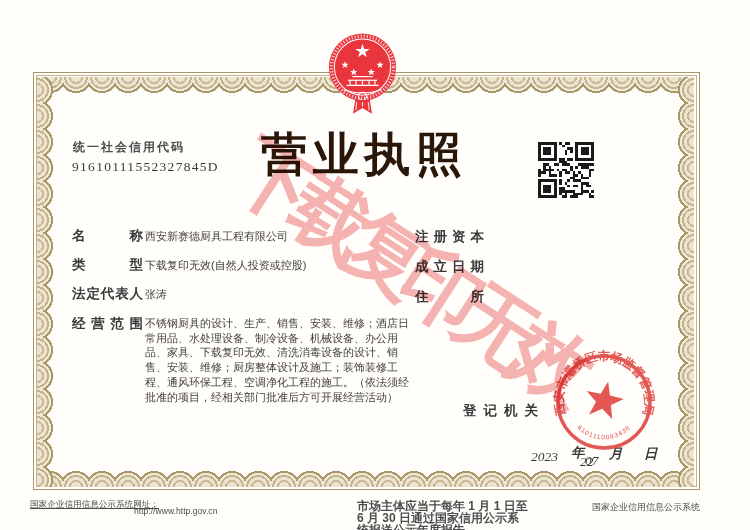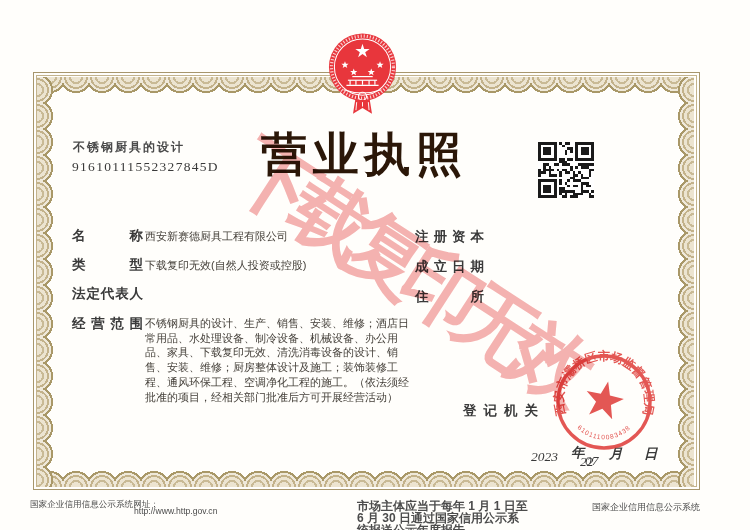--- a/index.html
+++ b/index.html
@@ -49,21 +49,21 @@
   .val-r{left:490px;width:205px;}
 
   .registry{position:absolute;left:463px;top:402px;width:75px;font-size:13.5px;
             color:#3a3a3a;font-weight:bold;}
 
   .date span{position:absolute;color:#3a3a3a;font-style:italic;}
   .d-num{font-family:"Liberation Serif","DejaVu Serif",serif;font-size:13.5px;color:#333;}
   .d-unit{font-size:13.5px;font-weight:bold;}
 
   
-  .f-left-label{position:absolute;left:30px;top:499px;font-size:8.6px;color:#4c4c4c;}
+  .f-left-label{position:absolute;left:30px;top:499px;font-size:8.6px;color:#4c4c4c;text-decoration:underline;}
   .f-left-url{position:absolute;left:134px;top:506px;font-size:8.6px;color:#4c4c4c;}
   .f-mid{position:absolute;left:357px;top:500px;width:172px;font-size:12px;line-height:12px;color:#4c4c4c;font-weight:bold;}
   .f-right{position:absolute;left:592px;top:501px;font-size:9px;color:#4c4c4c;}
 
   
   .watermark{position:absolute;left:408px;top:270px;transform:translate(-50%,-50%) rotate(33deg);
              font-size:80px;font-weight:bold;letter-spacing:-14px;white-space:nowrap;
              color:#ec8080;opacity:.6;mix-blend-mode:multiply;z-index:6;pointer-events:none;}
   .seal{position:absolute;left:548px;top:346px;z-index:5;opacity:.88;}
 </style>
@@ -94,21 +94,21 @@
       <path d="M36 61 L64 61"></path>
       <path d="M33 66 L33 72 M41 66 L41 72 M50 66 L50 72 M59 66 L59 72 M67 66 L67 72"></path>
       <path d="M28 73 L72 73"></path>
       <path d="M24 79 Q50 88 76 79"></path>
     </g>
     <circle cx="50" cy="88" r="5.5" fill="none" stroke="#ffffff" stroke-width="1.6"></circle>
     <path d="M40 93 L37 112 L50 104 L63 112 L60 93 Z" fill="#e8363c"></path>
     <path d="M42 96 L41 107 M50 96 L50 102 M58 96 L59 107" stroke="#ffffff" stroke-width="1.3" fill="none"></path>
   </svg>
 
-  <div class="code-label">不锈钢厨具的设计</div>
+  <div class="code-label">统一社会信用代码</div>
   <div class="code-value">91610111552327845D</div>
 
   <div class="title" style="display: flex; justify-content: space-between;">
       <span>营</span>
       <span>业</span>
       <span>执</span>
       <span>照</span>
     </div>
 
   <svg class="qr" width="56" height="56" viewBox="0 0 21 21" style="shape-rendering:crispEdges;">
@@ -252,20 +252,21 @@
     </div>
   <div class="fvalue val-l" style="top:258px">下载复印无效(自然人投资或控股)</div>
 
   <div class="flabel lab-l" style="top: 285px; display: flex; justify-content: space-between;">
       <span>法</span>
       <span>定</span>
       <span>代</span>
       <span>表</span>
       <span>人</span>
     </div>
+  <div class="fvalue val-l" style="top:287px">张涛</div>
 
   <div class="flabel lab-l" style="top: 315px; display: flex; justify-content: space-between;">
       <span>经</span>
       <span>营</span>
       <span>范</span>
       <span>围</span>
     </div>
   <div class="fvalue val-l" style="top:316px">不锈钢厨具的设计、生产、销售、安装、维修；酒店日常用品、水处理设备、制冷设备、机械设备、办公用品、家具、下载复印无效、清洗消毒设备的设计、销售、安装、维修；厨房整体设计及施工；装饰装修工程、通风环保工程、空调净化工程的施工。（依法须经批准的项目，经相关部门批准后方可开展经营活动）</div>
 
   <div class="flabel lab-r" style="top: 228px; display: flex; justify-content: space-between;">

